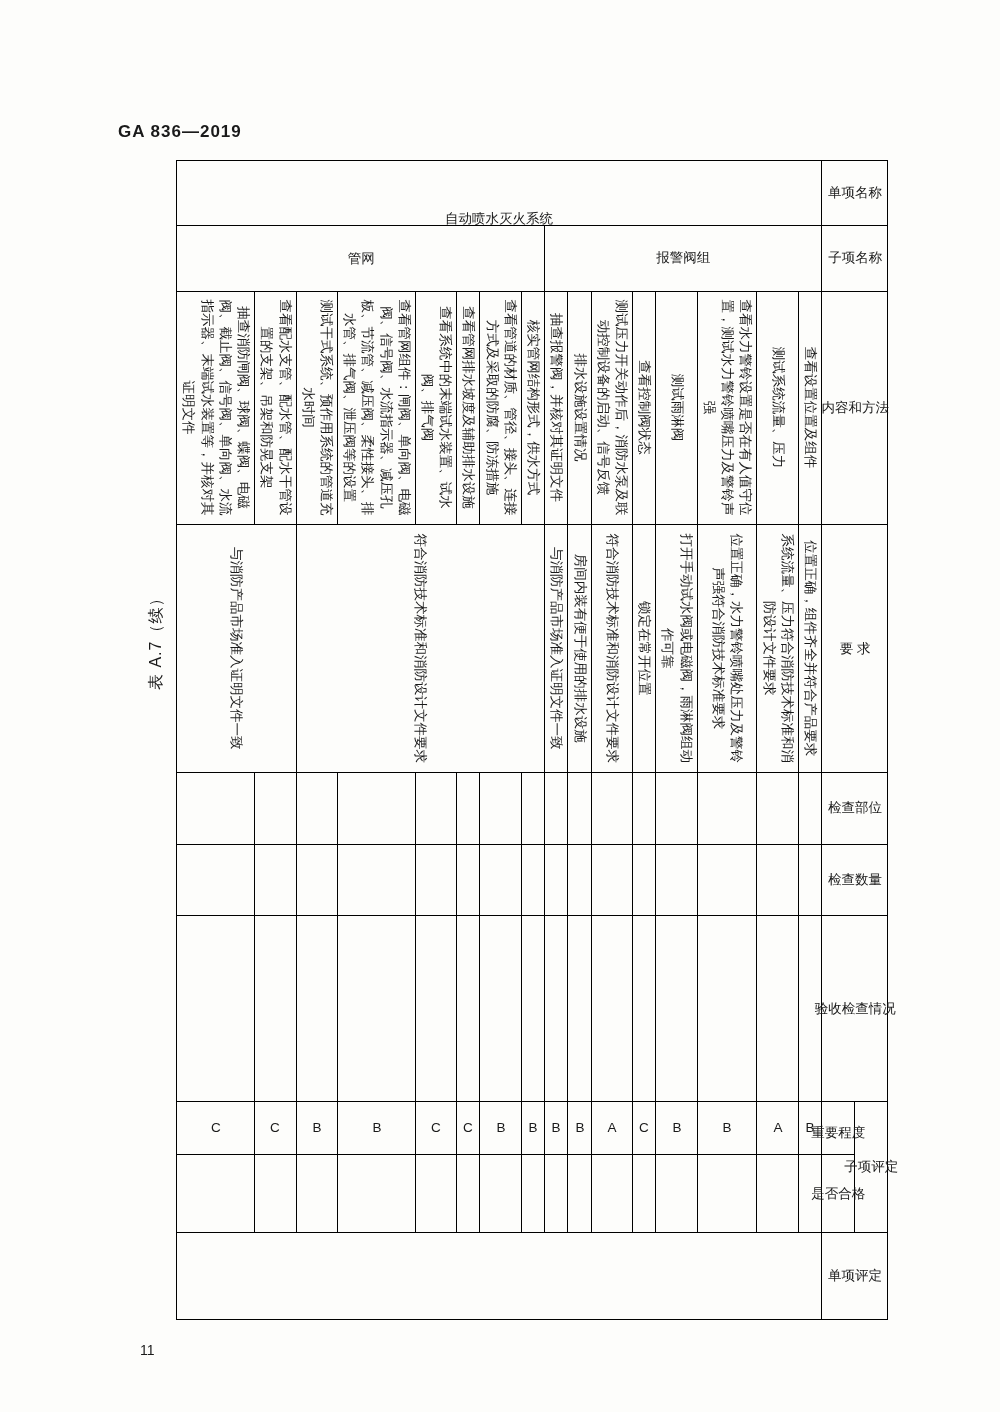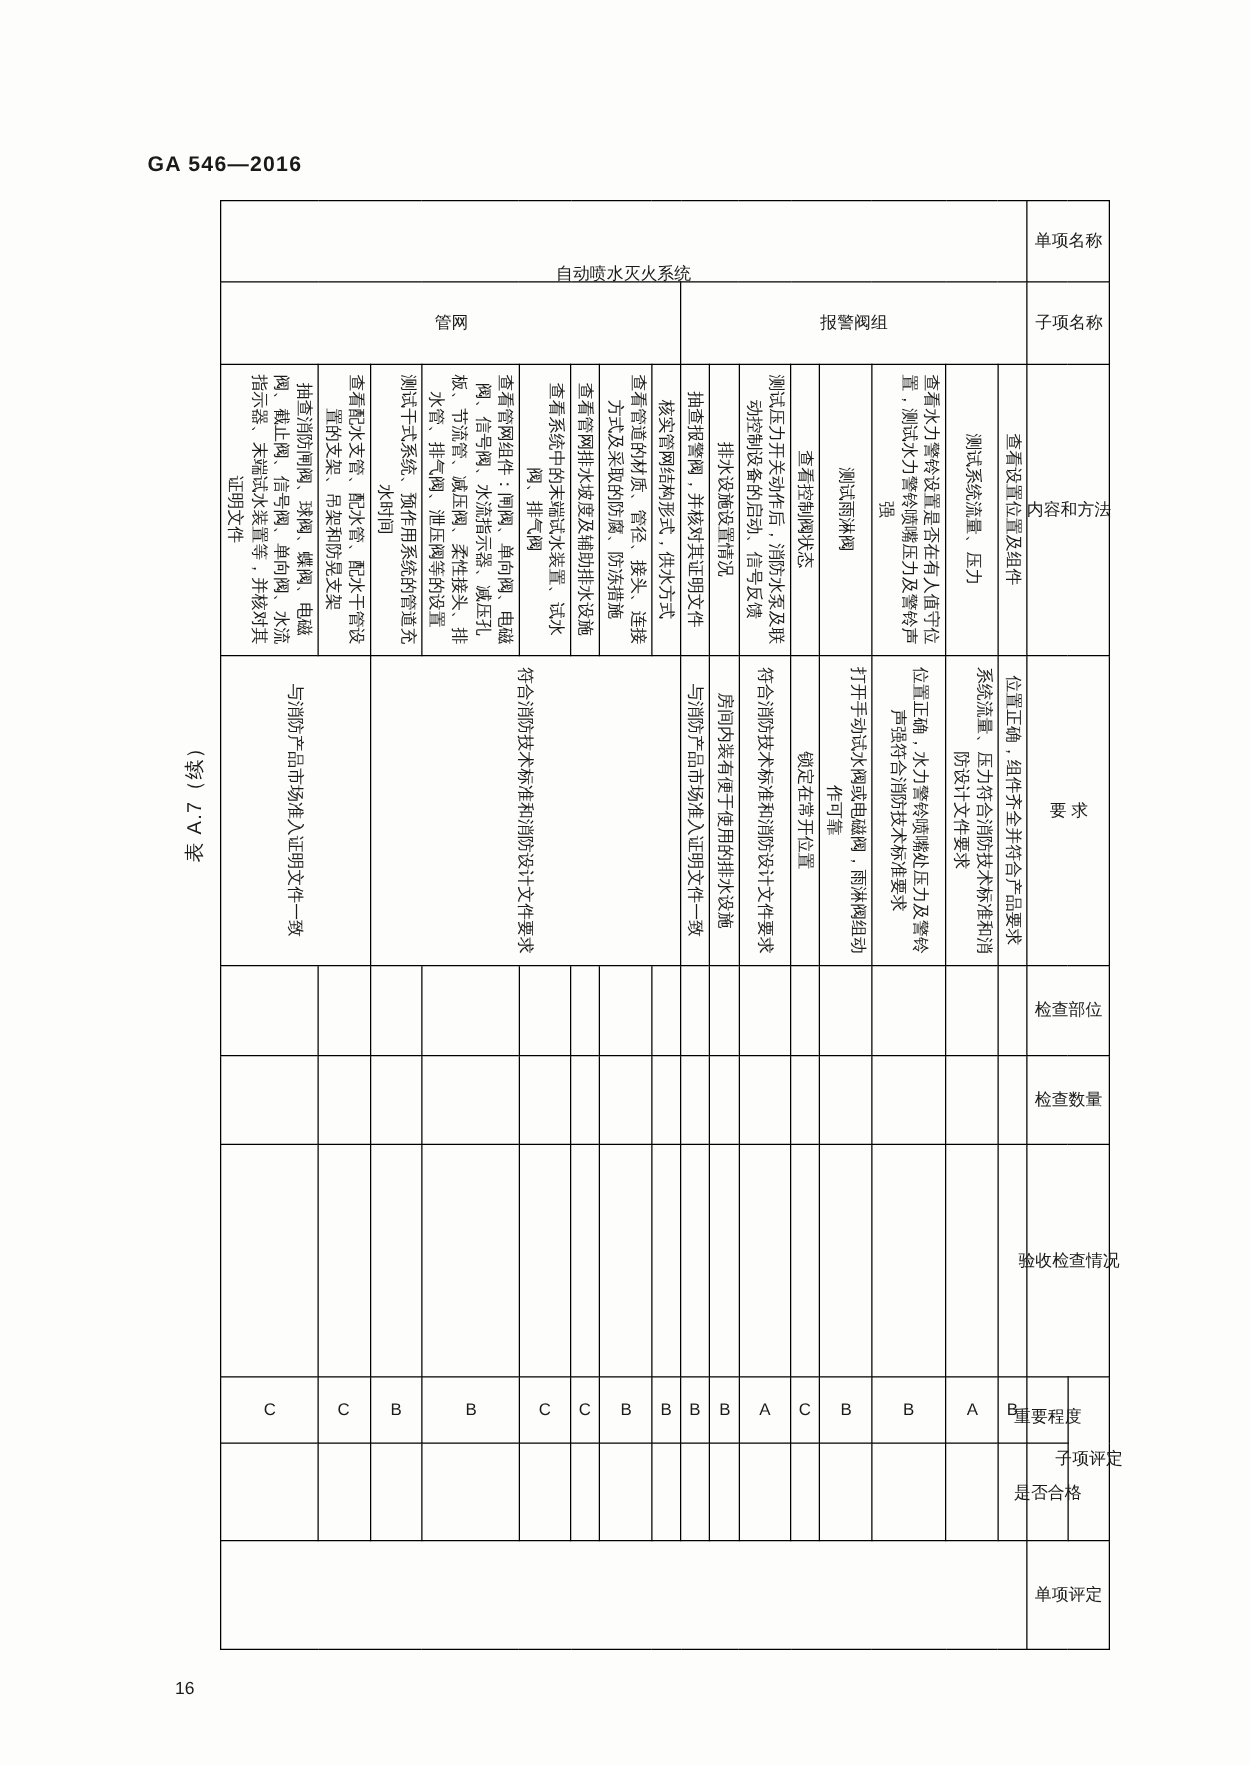--- a/index.html
+++ b/index.html
@@ -100,23 +100,23 @@
     transform: rotate(-90deg);
   }
   .head-row td { height: 28px; }
   .req-cell { font-size: 13.5px; }
 </style>
 </head>
 <body>
 
 <div class="page">
 
-  <div class="std-no">GA 546—2016</div>
+  <div class="std-no">GA 836—2019</div>
   <div class="caption">表 A.7（续）</div>
-  <div class="page-num">16</div>
+  <div class="page-num">11</div>
 
   <div class="rot-wrap">
     <table class="form">
       <colgroup>
         <col style="width:42px">
         <col style="width:42px">
         <col style="width:150px">
         <col style="width:160px">
         <col style="width:46px">
         <col style="width:46px">

